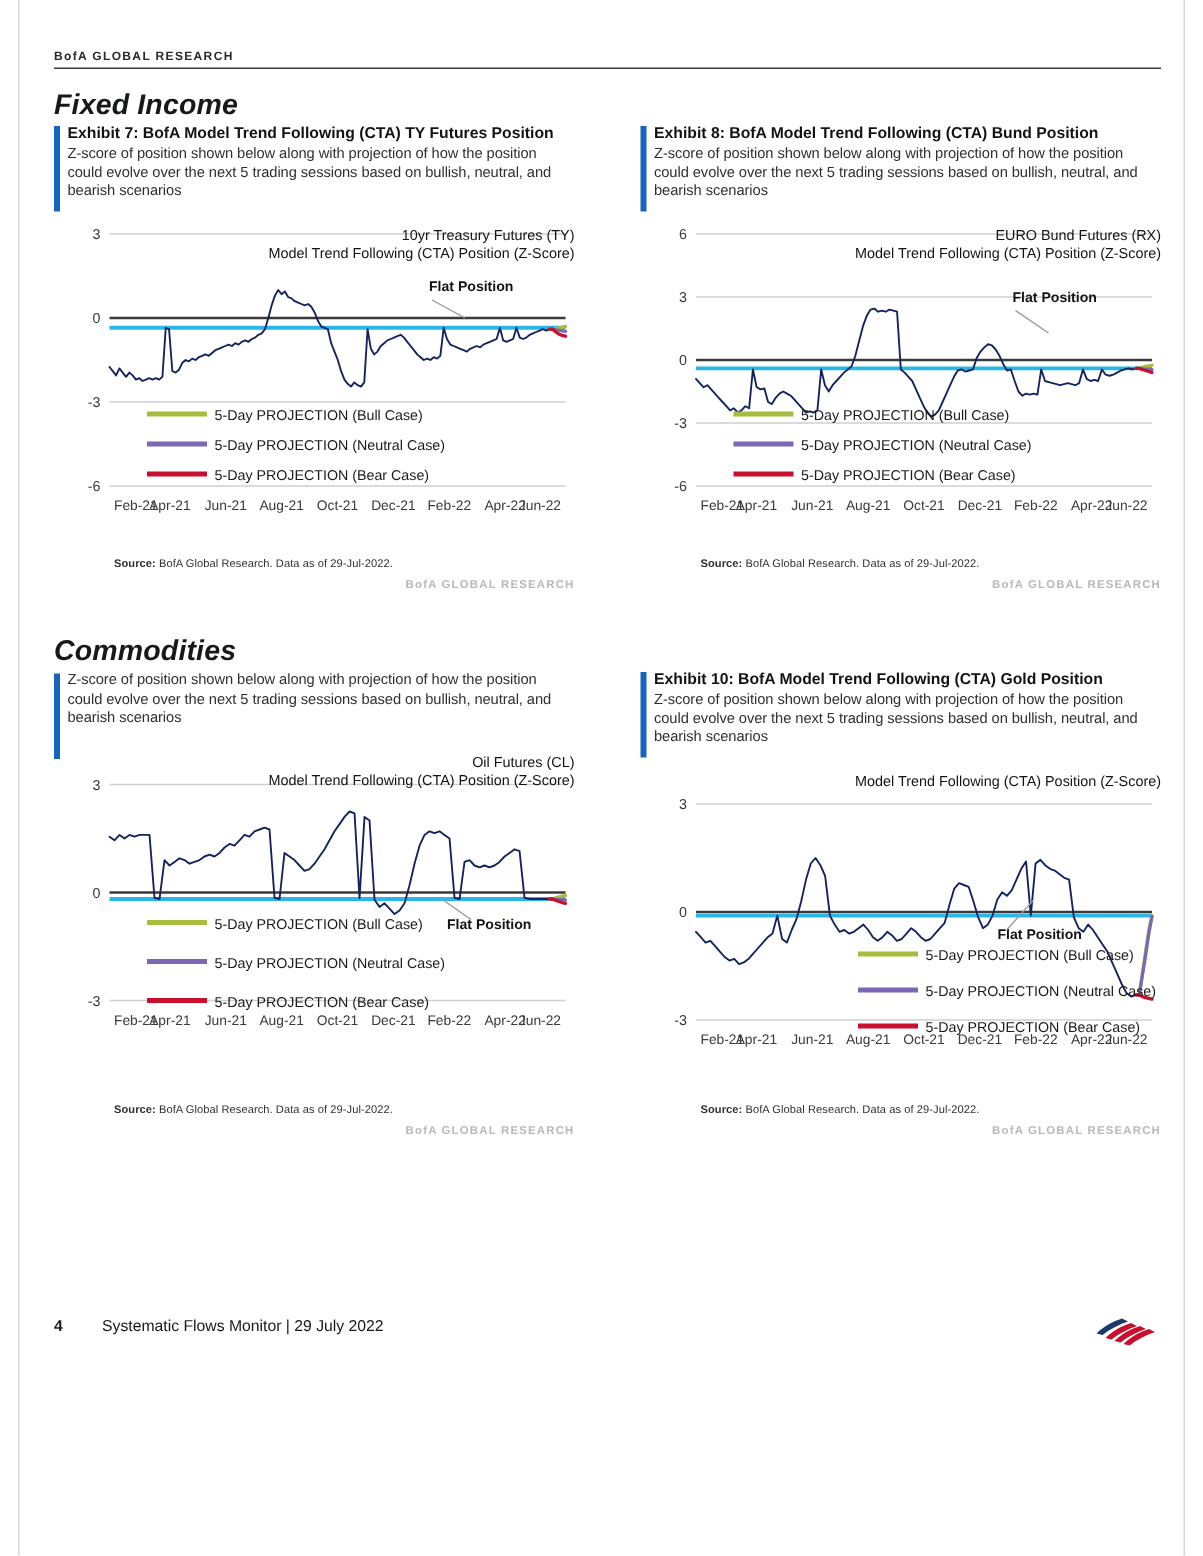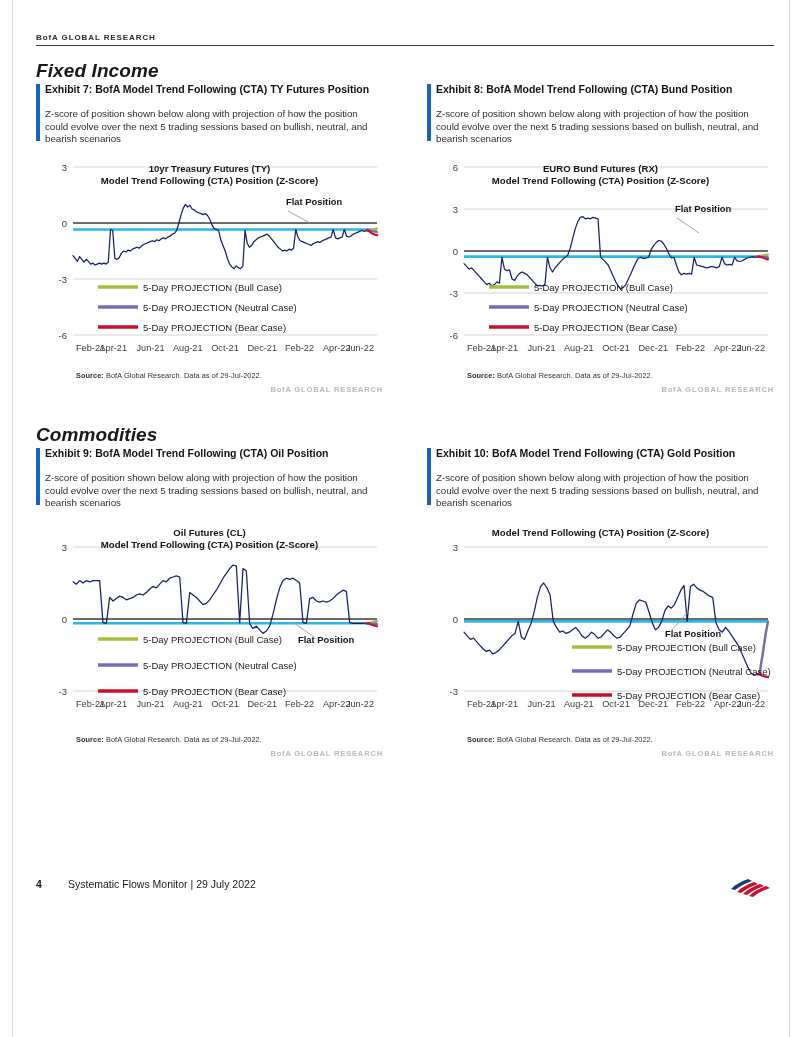--- a/index.html
+++ b/index.html
@@ -47,29 +47,29 @@
 
   .ex-head { position:relative; padding-left:9px; }
   .ex-accent {
     position:absolute; left:0; top:1px; width:4px; height:57px;
     background:#1565c0;
   }
   .ex-title {
     font-size:10.5px; font-weight:700; color:#111317; line-height:1.25;
   }
   .ex-sub {
-    margin-top:12px; font-size:9.8px; color:#2d2f33; line-height:1.28;
+    margin-top:1px; font-size:9.8px; color:#2d2f33; line-height:1.28;
     letter-spacing:-0.05px;
   }
 
   
   .chart-wrap { position:relative; width:347px; height:210px; margin-top:9px; }
   .chart-title {
     position:absolute; left:0; right:0; top:8px;
-    text-align:center; font-size:9.6px; font-weight:700; line-height:1.3;
+    text-align:right; font-size:9.6px; font-weight:400; line-height:1.3;
     color:#111317; pointer-events:none;
   }
   .chart-svg { display:block; }
 
   .ytick { font-size:9.5px; fill:#3a3a3a; font-family:"Liberation Sans", sans-serif; }
   .xtick { font-size:9.2px; fill:#3a3a3a; font-family:"Liberation Sans", sans-serif; }
   .flatlabel {
     font-size:9.4px; font-weight:700; fill:#111317;
     font-family:"Liberation Sans", sans-serif;
   }
@@ -216,21 +216,20 @@
     <div class="src">
       <b>Source:</b>
       <span>BofA Global Research.  Data as of 29-Jul-2022.</span>
     </div>
     <div class="src-right">BofA GLOBAL RESEARCH</div>
   </div>
 
   <div class="exhibit" id="ex9">
     <div class="ex-head">
       <div class="ex-accent"></div>
-      <div class="ex-title">Exhibit 9: BofA Model Trend Following (CTA) Oil Position</div>
       <div class="ex-sub">Z-score of position shown below along with projection of how the position could evolve over the next 5 trading sessions based on bullish, neutral, and bearish scenarios</div>
     </div>
     <div class="chart-wrap">
       <div class="chart-title">
         <div>Oil Futures (CL)</div>
         <div>Model Trend Following (CTA) Position (Z-Score)</div>
       </div>
       <svg class="chart-svg" id="svg-cl" width="347" height="210" viewBox="0 0 347 210">
           <line x1="37" x2="341" y1="28" y2="28" stroke="#cfcfcf" stroke-width="0.9"></line>
           <text x="31" y="31.6" text-anchor="end" class="ytick">3</text>

